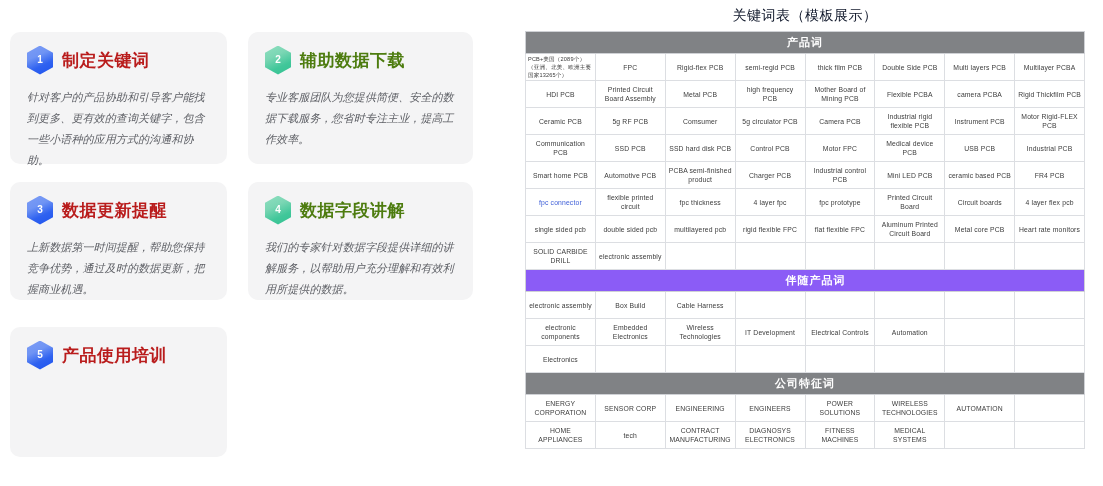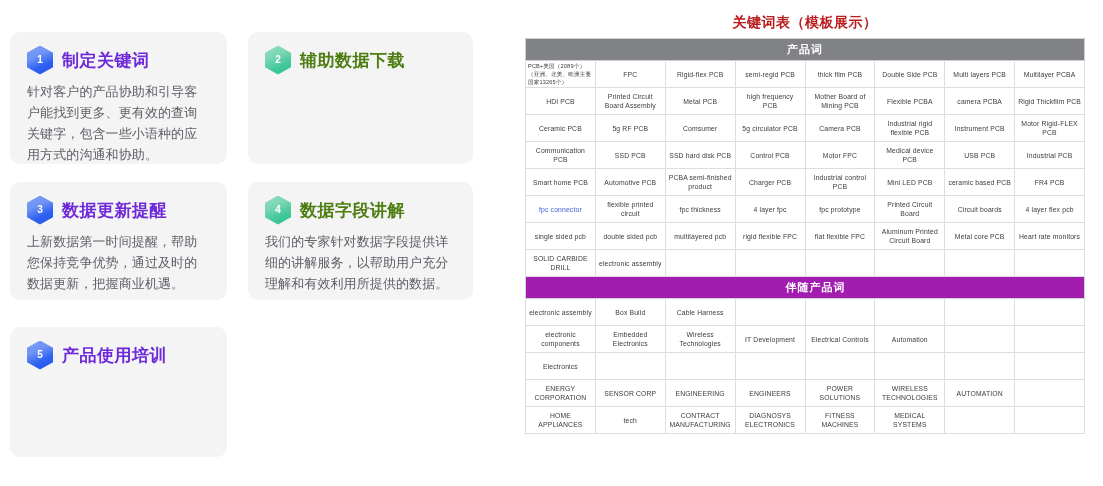--- a/index.html
+++ b/index.html
@@ -66,45 +66,46 @@
     font-weight: bold;
     line-height: 1;
     letter-spacing: 0;
   }
   .card-title {
     font-size: 17px;
     font-weight: bold;
     line-height: 1;
     letter-spacing: 0.5px;
   }
-  .card-title.blue { color: #6d28d9; }
+  .card-title.blue { color: #b91c1c; }
   .card-title.green { color: #4d7c0f; }
   .card-body {
-    margin-top: 7px;
-    font-size: 13px;
+    margin-top: 13px;
+    font-size: 11px;
     line-height: 21px;
     color: #5e6066;
     letter-spacing: 0.1px;
+    font-style: italic;
   }
 
   
   #right-panel {
     position: absolute;
     left: 525px;
     top: 0;
     width: 578px;
     height: 486px;
   }
   #table-title {
     text-align: center;
-    color: #b91c1c;
+    color: #0f172a;
     font-size: 14px;
-    font-weight: bold;
+    font-weight: normal;
     letter-spacing: 0.5px;
-    padding-top: 14px;
+    padding-top: 7px;
     padding-bottom: 6px;
     width: 560px;
   }
   table.kw {
     border-collapse: collapse;
     table-layout: fixed;
     width: 560px;
     margin-left: 0;
   }
   table.kw td {
@@ -130,21 +131,21 @@
   table.kw td.link { color: #4060d8; }
   table.kw tr.section td {
     font-size: 11px;
     font-weight: bold;
     color: #ffffff;
     letter-spacing: 1px;
     height: 19px;
     border-color: #cfd1d5;
   }
   table.kw tr.section.dark td { background: #808285; }
-  table.kw tr.section.light td { background: #a21caf; padding-left: 24px; }
+  table.kw tr.section.light td { background: #8b5cf6; padding-left: 24px; }
 </style>
 </head>
 <body>
 
 <div id="left-panel">
     <div class="card" style="left: 10px; top: 32px; width: 217px; height: 132px;">
       <div class="card-header">
         <div class="badge blue">
           <span class="hex"></span>
           <span class="badge-num">1</span>
@@ -154,20 +155,21 @@
       <div class="card-body">针对客户的产品协助和引导客户能找到更多、更有效的查询关键字，包含一些小语种的应用方式的沟通和协助。</div>
     </div>
     <div class="card" style="left: 248px; top: 32px; width: 225px; height: 132px;">
       <div class="card-header">
         <div class="badge green">
           <span class="hex"></span>
           <span class="badge-num">2</span>
         </div>
         <div class="card-title green">辅助数据下载</div>
       </div>
+      <div class="card-body">专业客服团队为您提供简便、安全的数据下载服务，您省时专注主业，提高工作效率。</div>
     </div>
     <div class="card" style="left: 10px; top: 182px; width: 217px; height: 118px;">
       <div class="card-header">
         <div class="badge blue">
           <span class="hex"></span>
           <span class="badge-num">3</span>
         </div>
         <div class="card-title blue">数据更新提醒</div>
       </div>
       <div class="card-body">上新数据第一时间提醒，帮助您保持竞争优势，通过及时的数据更新，把握商业机遇。</div>
@@ -306,20 +308,23 @@
         <tr>
           <td>Electronics</td>
           <td></td>
           <td></td>
           <td></td>
           <td></td>
           <td></td>
           <td></td>
           <td></td>
         </tr>
+        <tr class="section dark">
+          <td colspan="8">公司特征词</td>
+        </tr>
         <tr>
           <td>ENERGY CORPORATION</td>
           <td>SENSOR CORP</td>
           <td>ENGINEERING</td>
           <td>ENGINEERS</td>
           <td>POWER SOLUTIONS</td>
           <td>WIRELESS TECHNOLOGIES</td>
           <td>AUTOMATION</td>
           <td></td>
         </tr>

